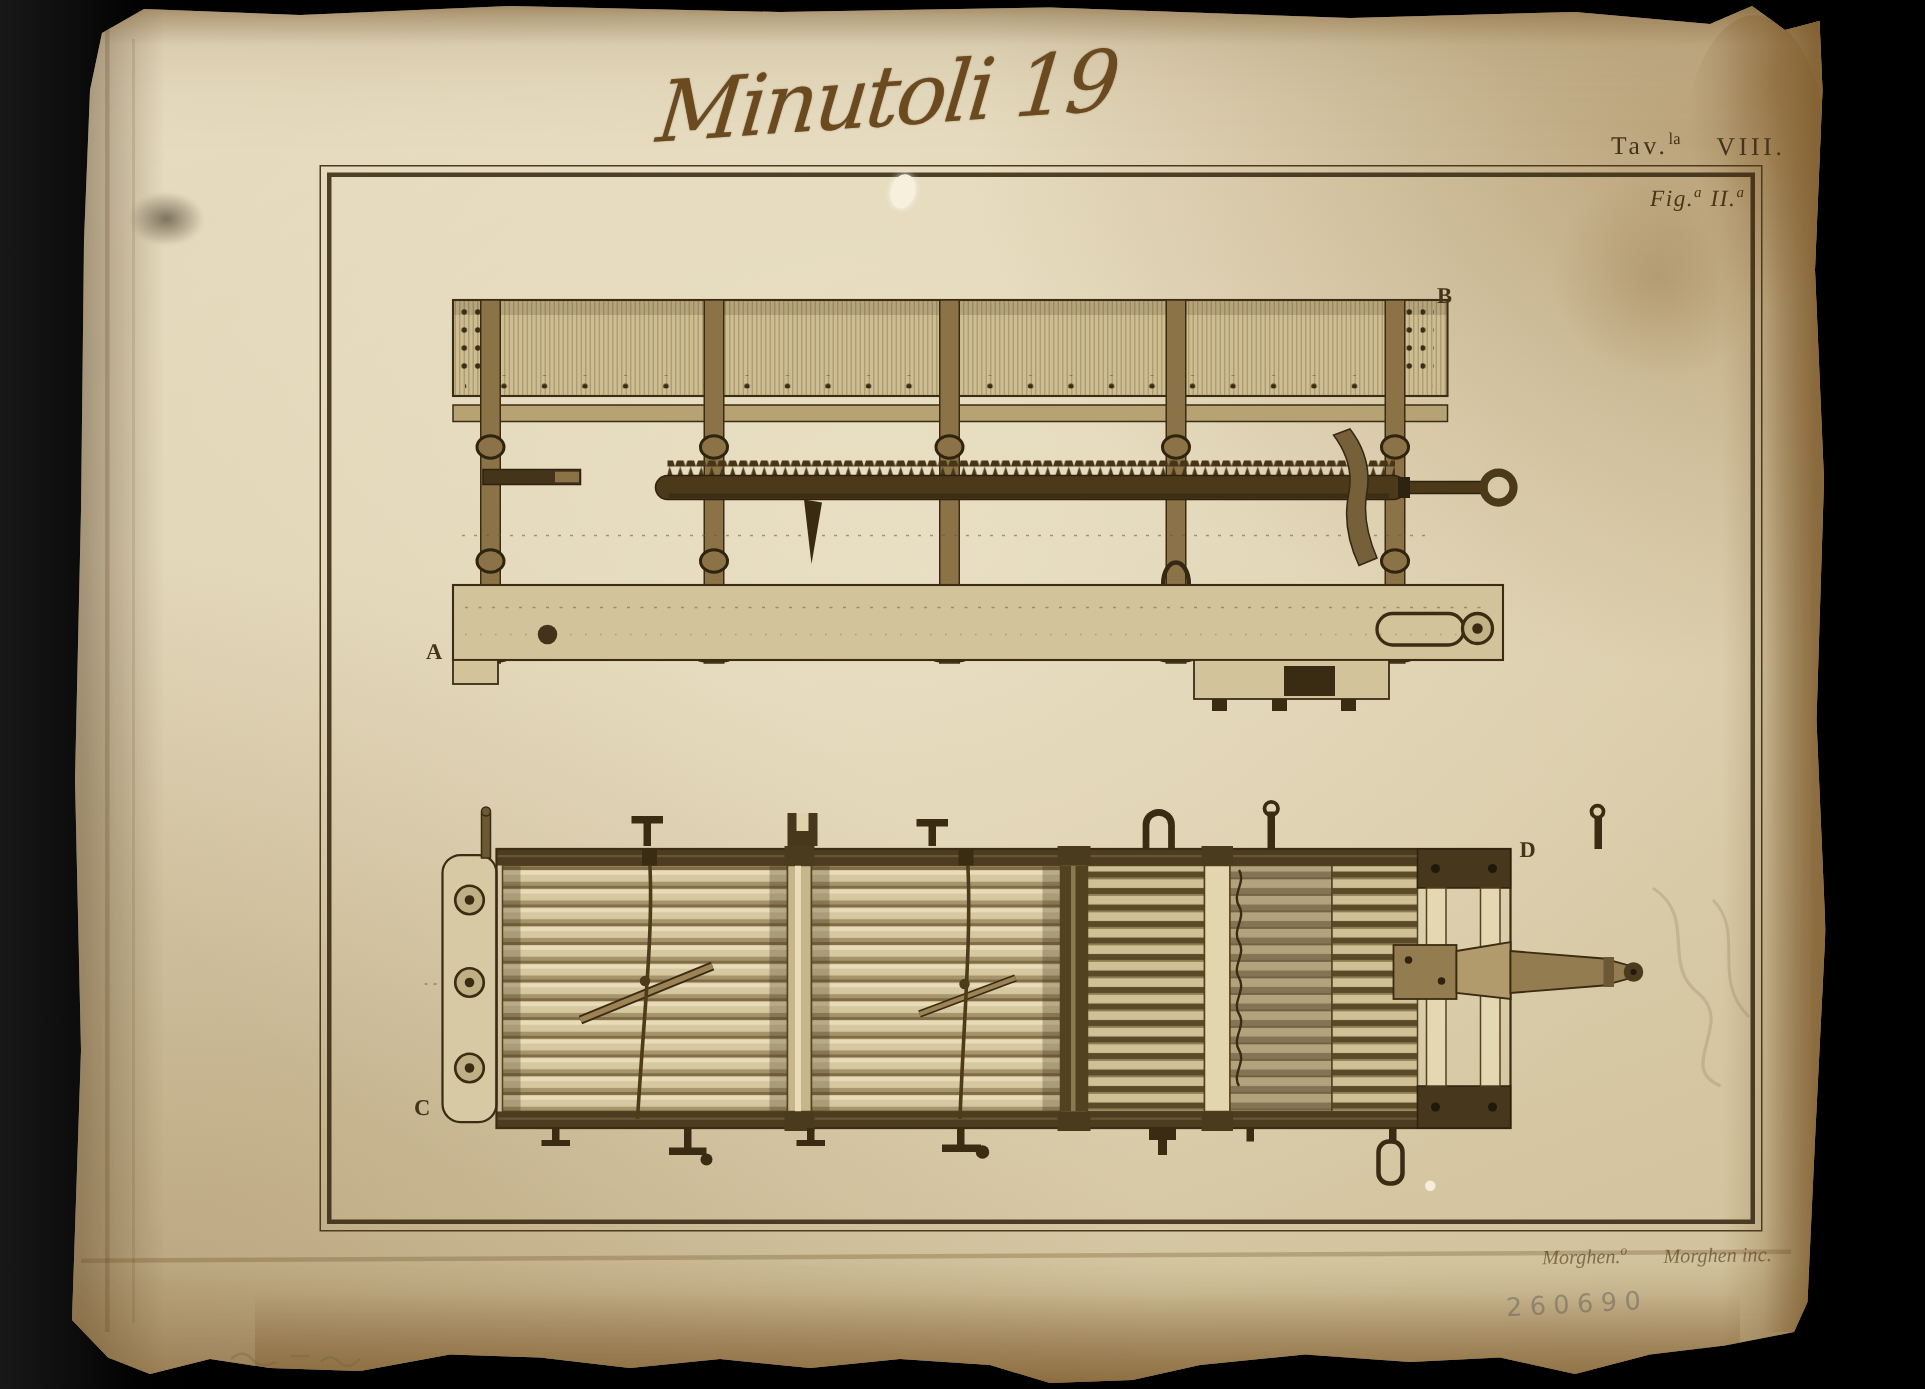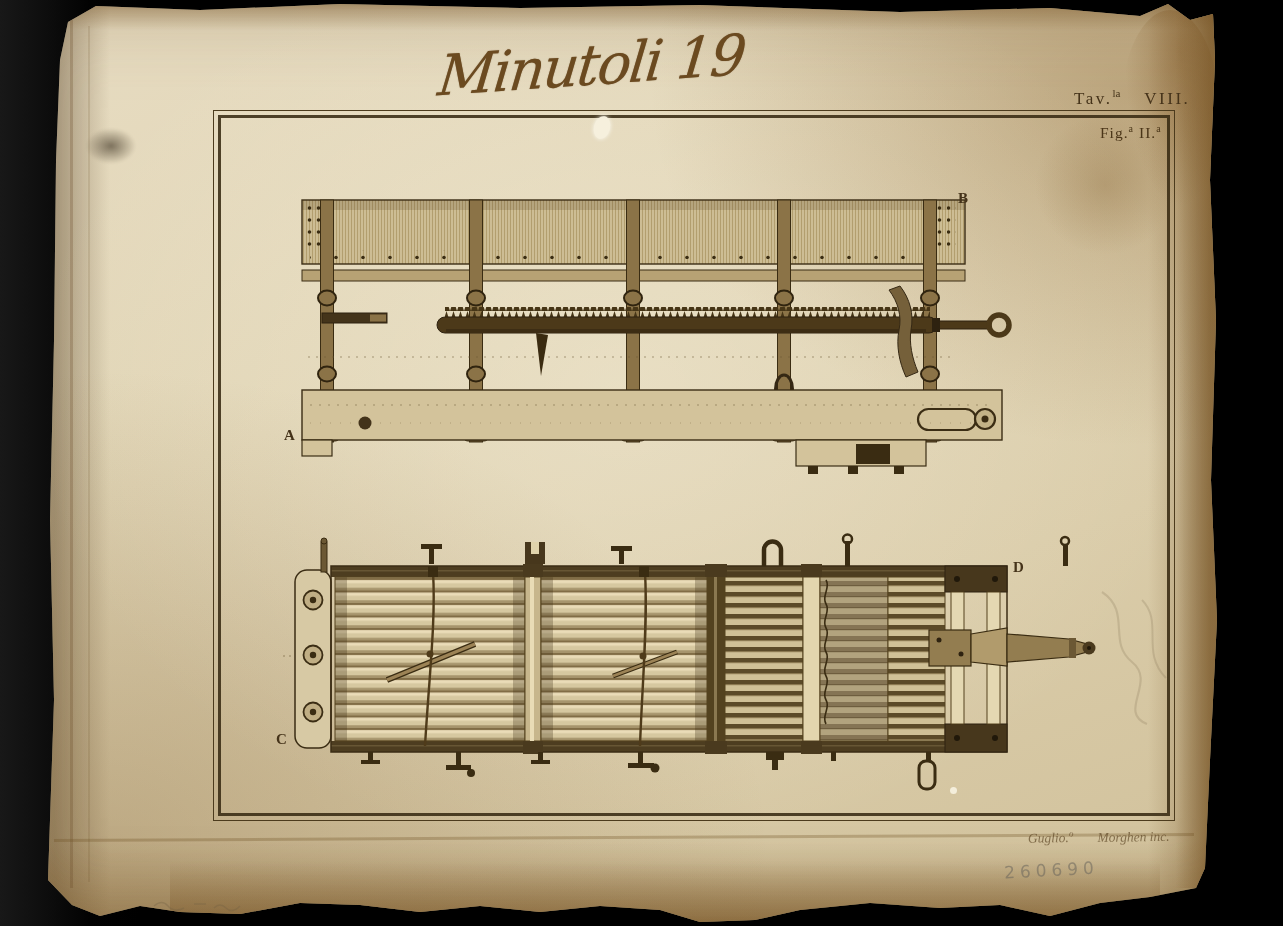--- a/index.html
+++ b/index.html
@@ -57,21 +57,21 @@
   .frame .inner{position:absolute;inset:4px;border:3px solid rgba(56,42,18,.88);}
   
   .hand-title{position:absolute;left:438px;top:28px;width:440px;
     font-family:"DejaVu Serif", serif;font-style:italic;font-size:56px;
     color:#6b4a20;transform:rotate(-4deg) skewX(-10deg);letter-spacing:-2px;
     text-shadow:0 0 1px rgba(90,60,25,.6);white-space:nowrap;}
   .tav-label{position:absolute;left:1074px;top:87px;font-size:17px;color:#45331a;
     letter-spacing:2.5px;white-space:nowrap;}
   .tav-label sup{font-size:11px;letter-spacing:0;}
   .tav-label .numeral{margin-left:24px;}
-  .fig-label{position:absolute;left:1100px;top:123px;font-size:15.5px;
+  .fig-label{position:absolute;left:1100px;top:123px;font-style:italic;font-size:15.5px;
     color:#4a3518;letter-spacing:1px;white-space:nowrap;}
   .fig-label sup{font-size:10px;}
   .fig-label .numeral{margin-left:5px;}
   .part-letter{position:absolute;font-size:15px;font-weight:600;color:#45331a;}
   .pl-a{left:284px;top:427px;}
   .pl-b{left:958px;top:190px;}
   .pl-c{left:276px;top:731px;}
   .pl-d{left:1013px;top:559px;}
   .signature{position:absolute;left:1028px;top:828px;font-style:italic;font-size:13.5px;
     color:rgba(82,58,26,.62);white-space:nowrap;transform:rotate(-1deg);}
@@ -358,21 +358,21 @@
       <rect x="643" y="224" width="5" height="9"></rect>
       <rect x="636" y="233" width="16" height="28" rx="7" fill="none" stroke="#3a2c12" stroke-width="3"></rect>
     </g>
   </svg>
 
   <span class="part-letter pl-a">A</span>
   <span class="part-letter pl-b">B</span>
   <span class="part-letter pl-c">C</span>
   <span class="part-letter pl-d">D</span>
 
-  <div class="signature"><span class="s1">Guglio.</span><sup>o</sup><span class="s2">Morghen inc.</span></div>
+  <div class="signature"><span class="s1">Morghen.</span><sup>o</sup><span class="s2">Morghen inc.</span></div>
 
   <div class="stamp">260690</div>
 
   <svg class="figure fig-scribble" viewBox="0 0 100 160">
     <path d="M20,10 C50,30 25,60 50,80 S35,130 65,142" fill="none" stroke="#7d6c4e" stroke-width="2.2"></path>
     <path d="M60,18 C82,40 58,70 84,96" fill="none" stroke="#7d6c4e" stroke-width="2"></path>
   </svg>
   <svg class="figure fig-scribble2" viewBox="0 0 130 20">
     <path d="M4,10 q8,-7 14,0 t16,2 M44,8 h12 M64,12 q6,-6 12,0 t14,-2" fill="none" stroke="#6e5e42" stroke-width="1.6"></path>
   </svg>

